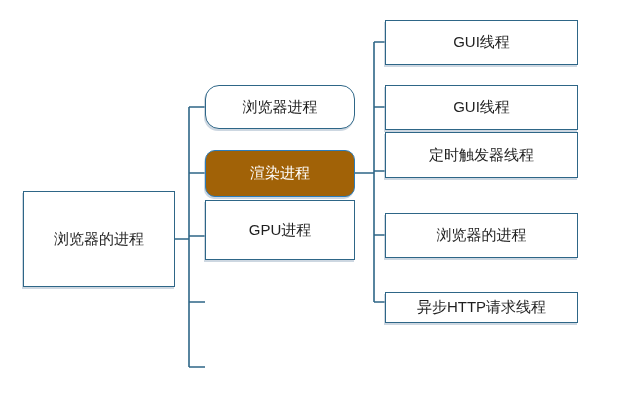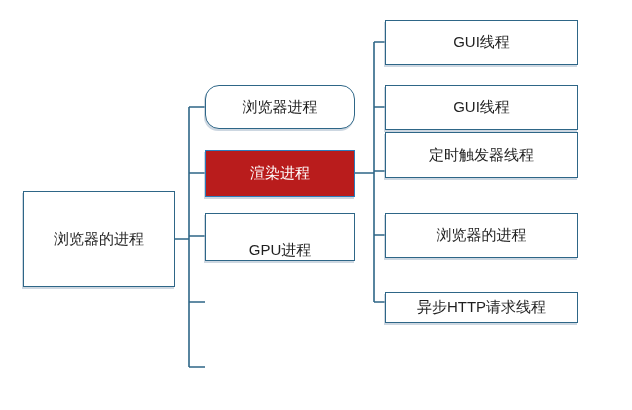--- a/index.html
+++ b/index.html
@@ -32,37 +32,38 @@
     background: #ffffff;
     color: #1f1f1f;
     font-size: 15px;
     display: flex;
     align-items: center;
     justify-content: center;
     text-align: center;
     box-shadow: -1px 2px 0 rgba(164, 182, 201, 0.55);
   }
   .box.highlight {
-    background: #b91c1c;
+    background: #a16207;
     border-color: #2b7cbb;
     color: #ffffff;
+    border-radius: 10px;
   }
   .root-box {
     left: 23px;
     top: 191px;
     width: 152px;
     height: 96px;
     flex-direction: row;
     line-height: 34px;
   }
   
   .mid { left: 205px; width: 150px; }
   .m1 { top: 85px;  height: 44px; border-radius: 14px; }
   .m2 { top: 150px; height: 47px; }
-  .m3 { top: 213px; height: 48px; align-items: flex-end; }
+  .m3 { top: 200px; height: 60px; }
   .m4 { top: 280px; height: 45px; }
   .m5 { top: 343px; height: 47px; }
   
   .rt { left: 385px; width: 193px; }
   .r1 { top: 20px;  height: 45px; }
   .r2 { top: 85px;  height: 45px; }
   .r3 { top: 132px; height: 46px; }
   .r4 { top: 213px; height: 45px; }
   .r5 { top: 292px; height: 31px; }
 </style>

